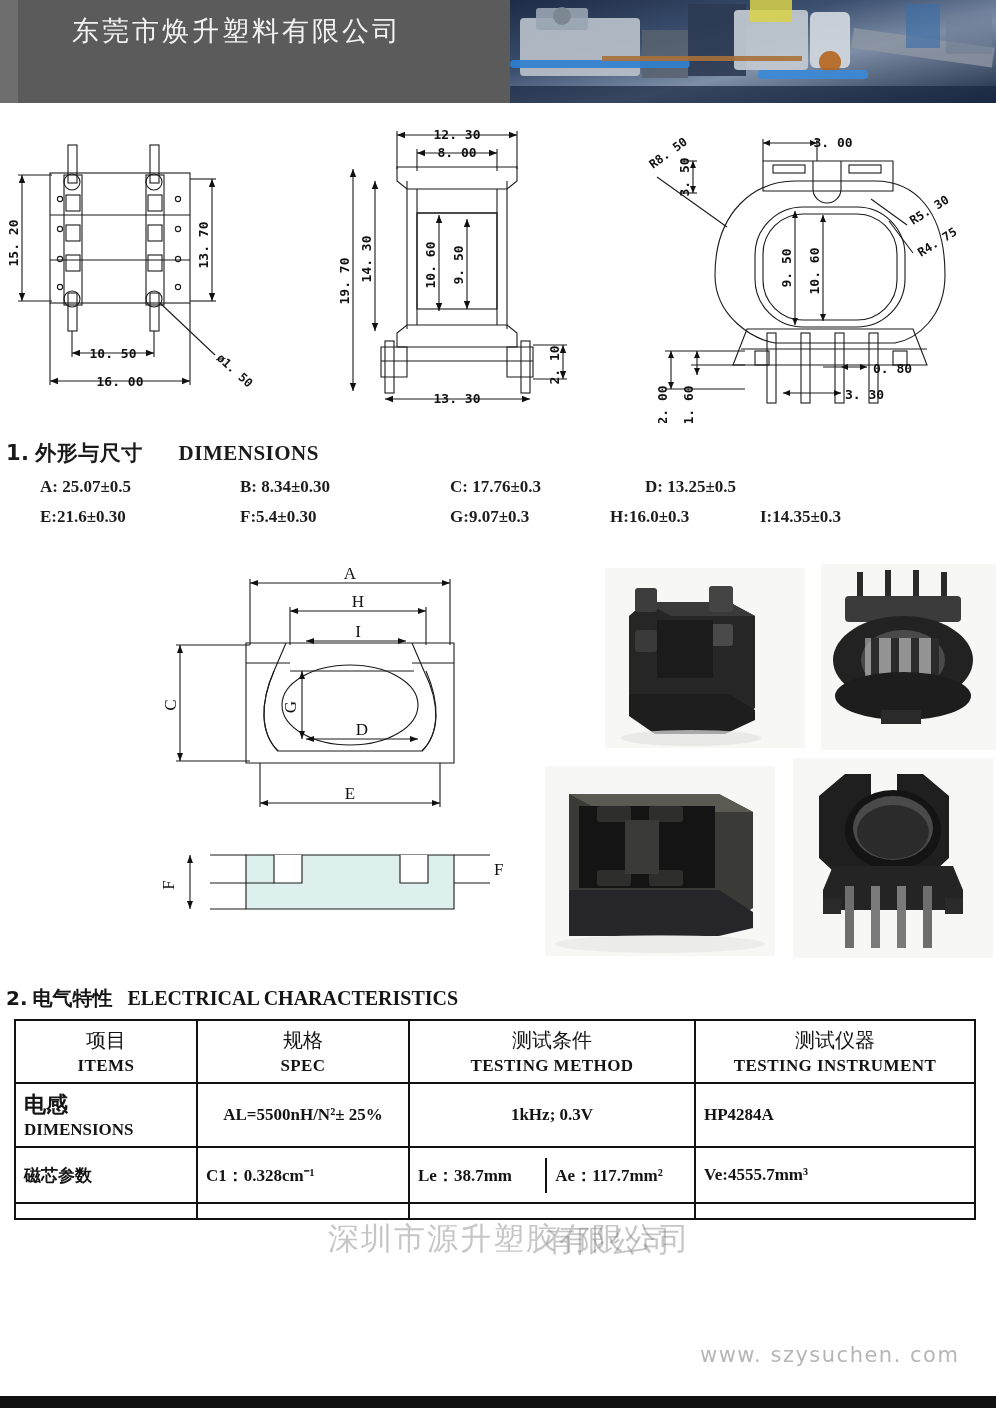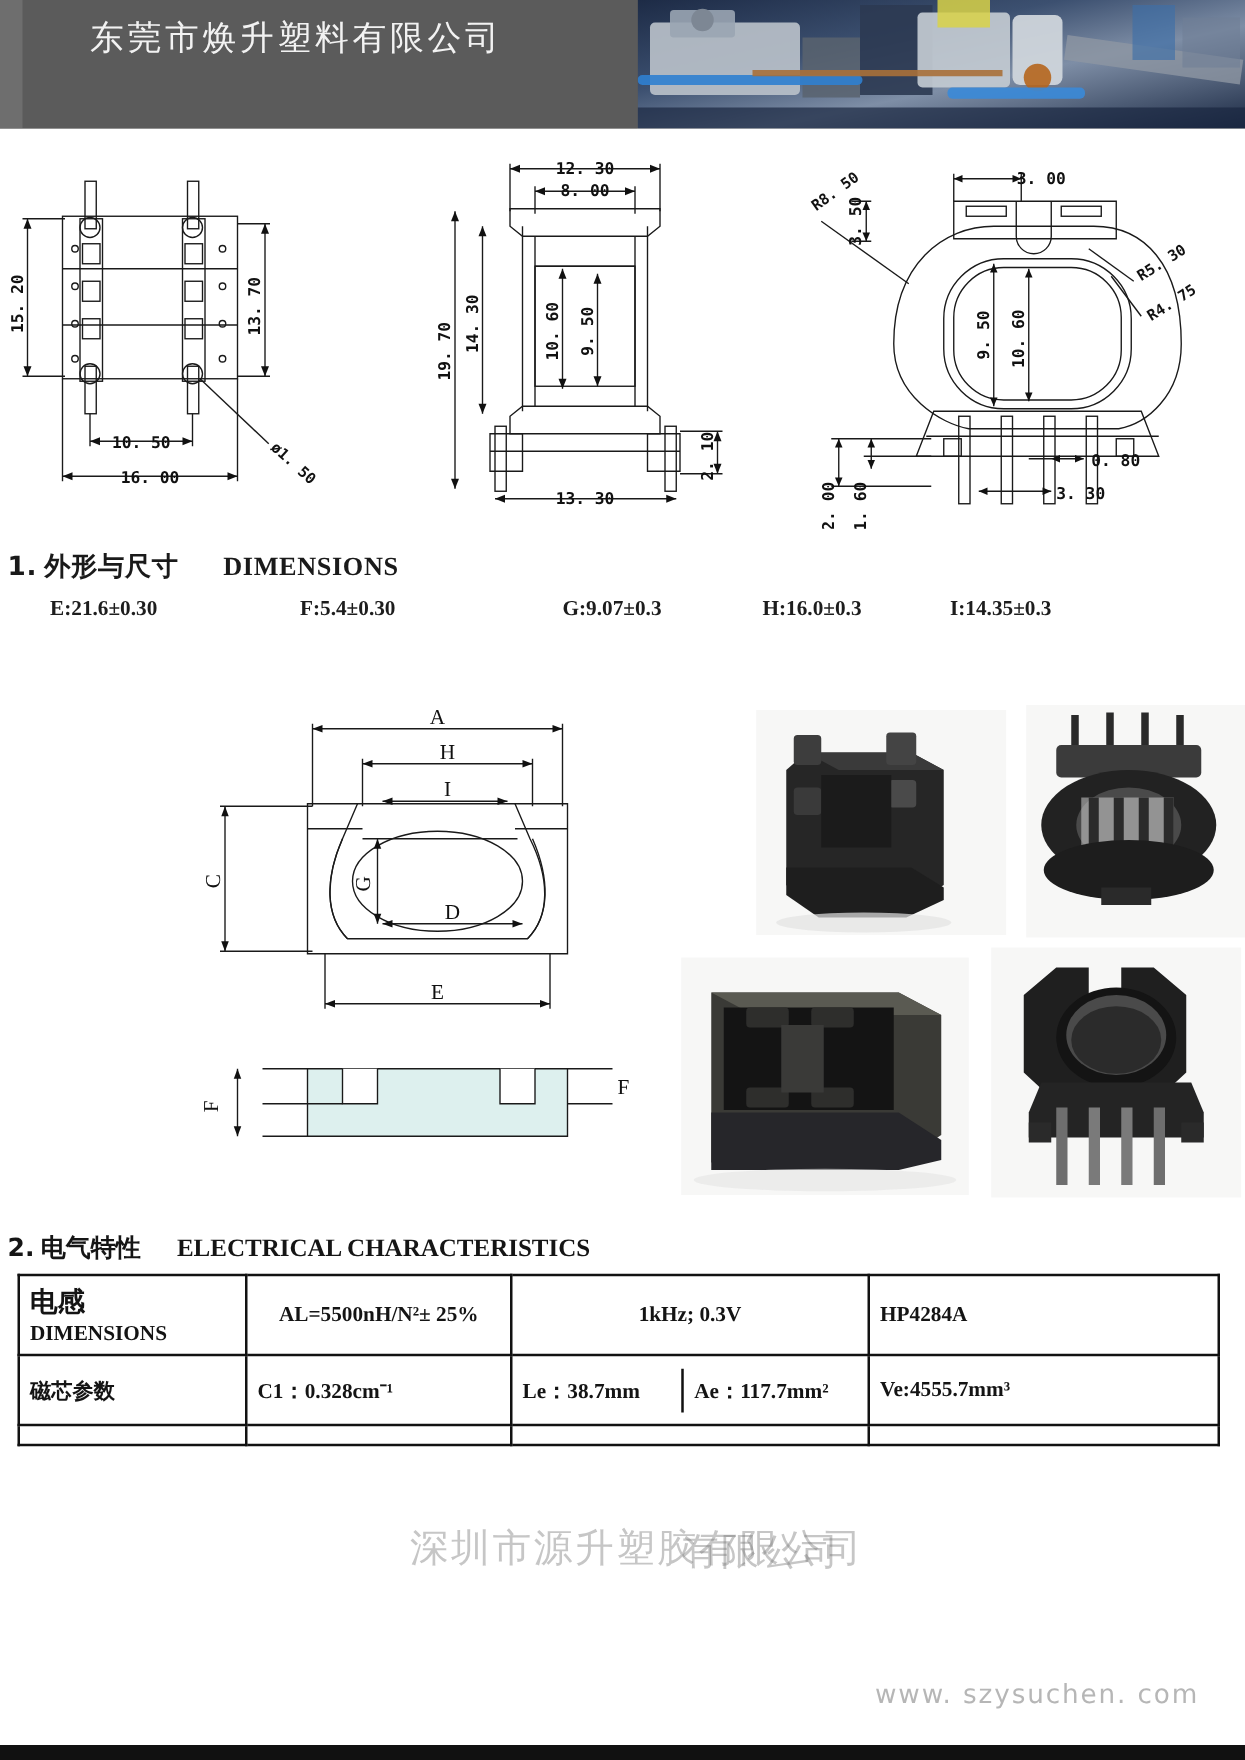--- a/index.html
+++ b/index.html
@@ -103,21 +103,21 @@
   }
 
   
   .table-title {
     position:relative;
     padding-left: 6px;
     font-size: 20px; font-weight:700; color:#151515;
     margin-top: 2px;
   }
   .table-title .cn { font-family:"DejaVu Sans","Liberation Sans",sans-serif; }
-  .table-title .en { margin-left: 24px; }
+  .table-title .en { margin-left: 10px; }
 
   table.ec {
     border-collapse: collapse;
     width: 960px;
     margin: 7px 0 0 14px;
     table-layout: fixed;
   }
   table.ec td {
     border: 2px solid #111;
     padding: 6px 8px;
@@ -263,21 +263,21 @@
           <path d="M190,278 l-8,-3.2 v6.4 z"></path>
       </g>
       <text class="dim-lbl" x="18" y="140" transform="rotate(-90 18 140)" text-anchor="middle">15. 20</text>
       <text class="dim-lbl" x="208" y="142" transform="rotate(-90 208 142)" text-anchor="middle">13. 70</text>
       <text class="dim-lbl" x="113" y="255" text-anchor="middle">10. 50</text>
       <text class="dim-lbl" x="120" y="283" text-anchor="middle">16. 00</text>
       <text class="dim-lbl-s" x="216" y="256" transform="rotate(42 216 256)">ø1. 50</text>
     </svg>
   </div>
 
-  <div class="dwg" style="left:346px;">
+  <div class="dwg" style="left:335px;">
     <svg width="305" height="320" viewBox="0 0 305 320">
       <g stroke="#1a1a1a" fill="none" stroke-width="1.1">
 
         <path d="M62,64 h120 v14 l-10,8 h-100 l-10,-8 z"></path>
         <path d="M62,244 h120 v-14 l-10,-8 h-100 l-10,8 z"></path>
 
         <line x1="72" y1="78" x2="72" y2="226"></line>
         <line x1="82" y1="86" x2="82" y2="222"></line>
         <line x1="162" y1="86" x2="162" y2="222"></line>
         <line x1="172" y1="78" x2="172" y2="226"></line>
@@ -418,20 +418,26 @@
   </div>
 </div>
 
 <div class="dims-block">
   <div class="dims-title">
     <span class="cn">1.</span>
     <span class="cn">外形与尺寸</span>
     <span class="en">DIMENSIONS</span>
   </div>
   <div class="dims-line">
+    <span style="width:200px"><span>A:</span> <span>25.07±0.5</span></span>
+    <span style="width:210px"><span>B:</span> <span>8.34±0.30</span></span>
+    <span style="width:195px"><span>C:</span> <span>17.76±0.3</span></span>
+    <span><span>D:</span> <span>13.25±0.5</span></span>
+  </div>
+  <div class="dims-line">
     <span style="width:200px"><span>E:</span><span>21.6±0.30</span></span>
     <span style="width:210px"><span>F:</span><span>5.4±0.30</span></span>
     <span style="width:160px"><span>G:</span><span>9.07±0.3</span></span>
     <span style="width:150px"><span>H:</span><span>16.0±0.3</span></span>
     <span><span>I:</span><span>14.35±0.3</span></span>
   </div>
 </div>
 
 <div class="mid-section">
 
@@ -596,20 +602,38 @@
 </div>
 
 <table class="ec">
   <colgroup>
     <col style="width:182px">
       <col style="width:212px">
       <col style="width:286px">
       <col style="width:280px">
   </colgroup>
   <tbody>
+    <tr class="hdr">
+      <td>
+        <span class="cn">项目</span>
+        <span class="en">ITEMS</span>
+      </td>
+      <td>
+        <span class="cn">规格</span>
+        <span class="en">SPEC</span>
+      </td>
+      <td>
+        <span class="cn">测试条件</span>
+        <span class="en">TESTING METHOD</span>
+      </td>
+      <td>
+        <span class="cn">测试仪器</span>
+        <span class="en">TESTING  INSTRUMENT</span>
+      </td>
+    </tr>
 
     <tr style="height:62px">
       <td class="itemcell">
         <span class="cn">电感</span>
         <span class="en">DIMENSIONS</span>
       </td>
       <td class="ctr">AL=5500nH/N²± 25%</td>
       <td class="ctr">1kHz; 0.3V</td>
       <td>HP4284A</td>
     </tr>

